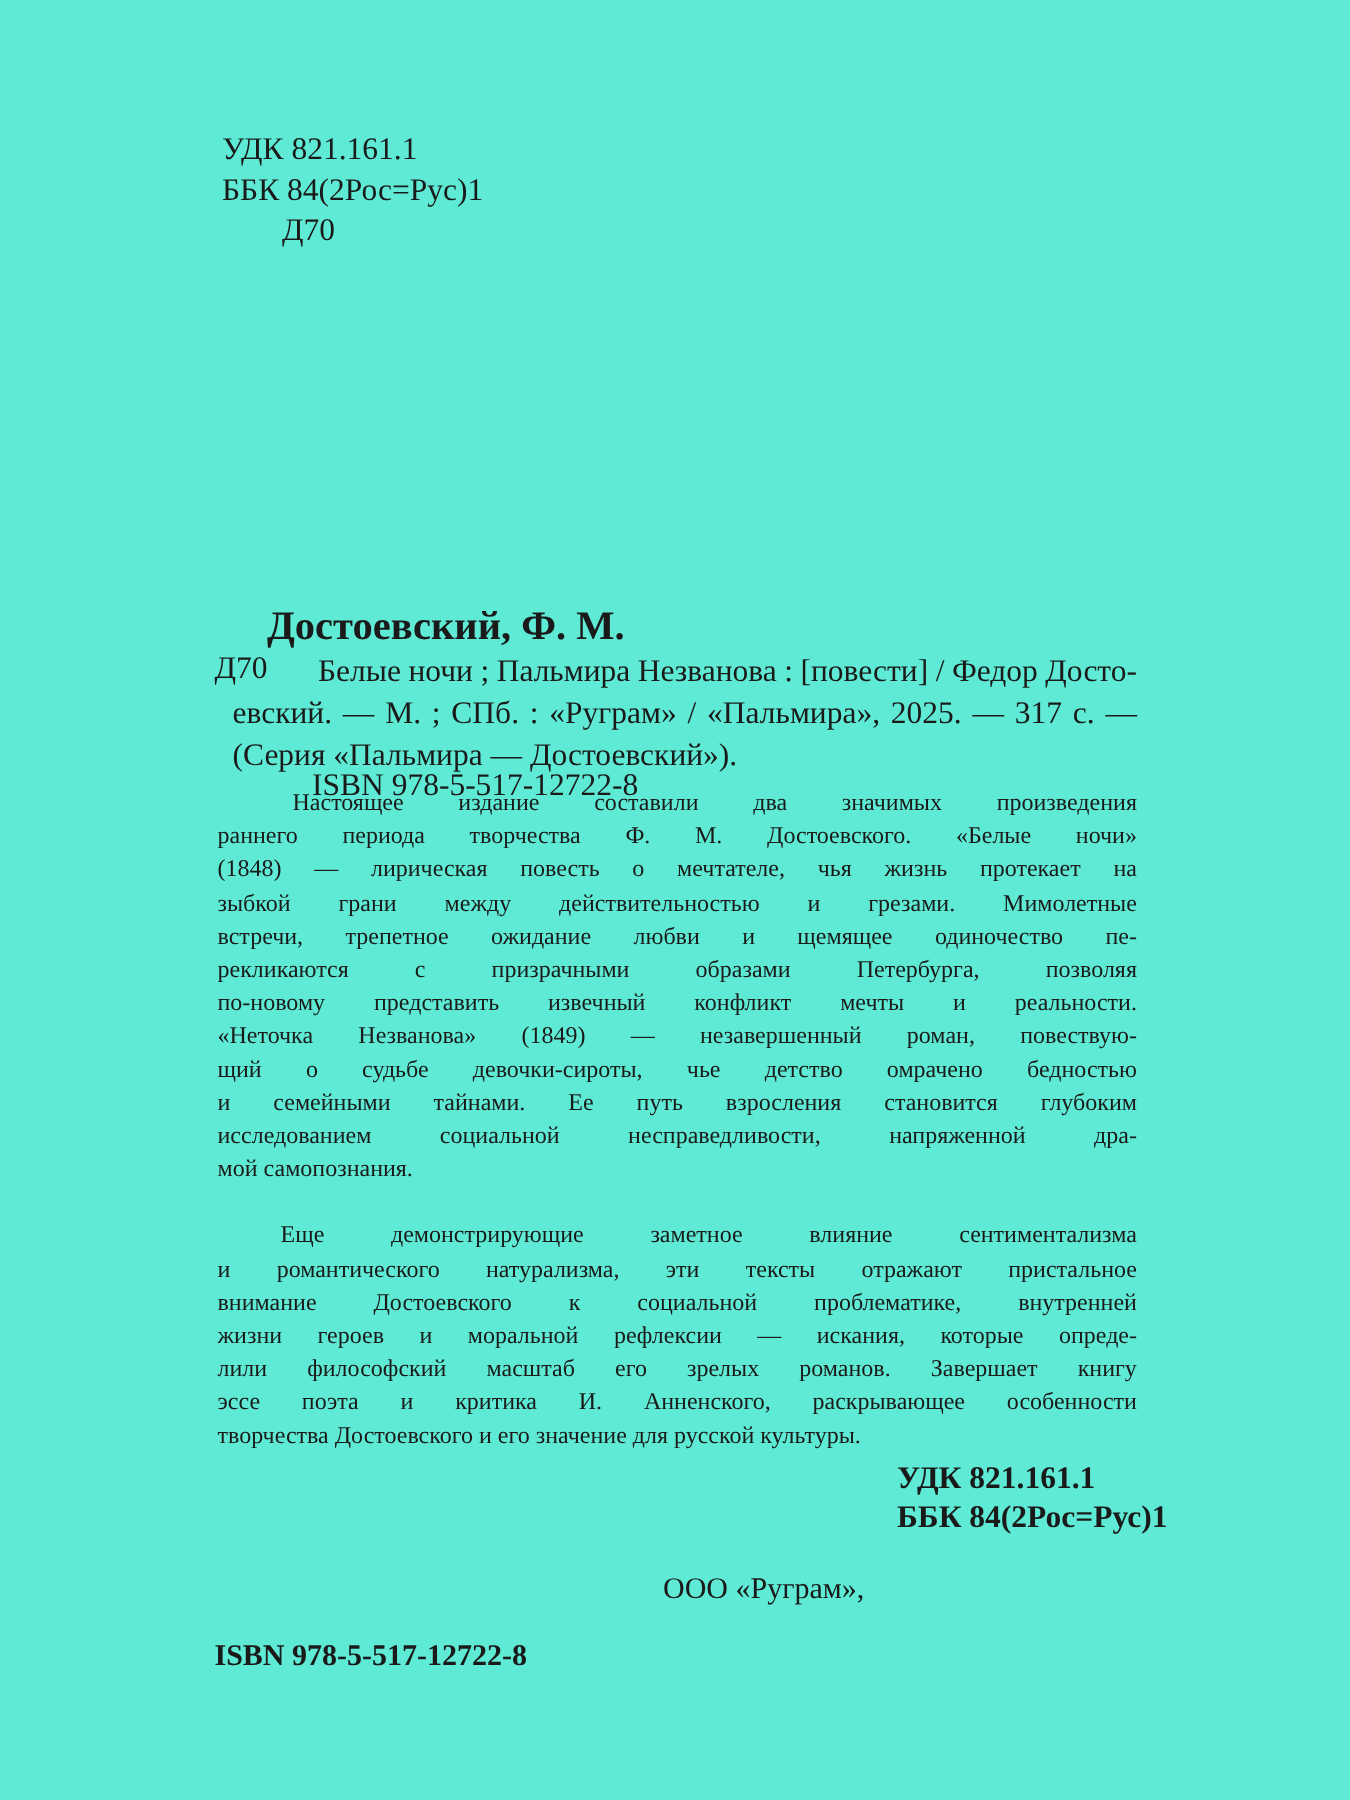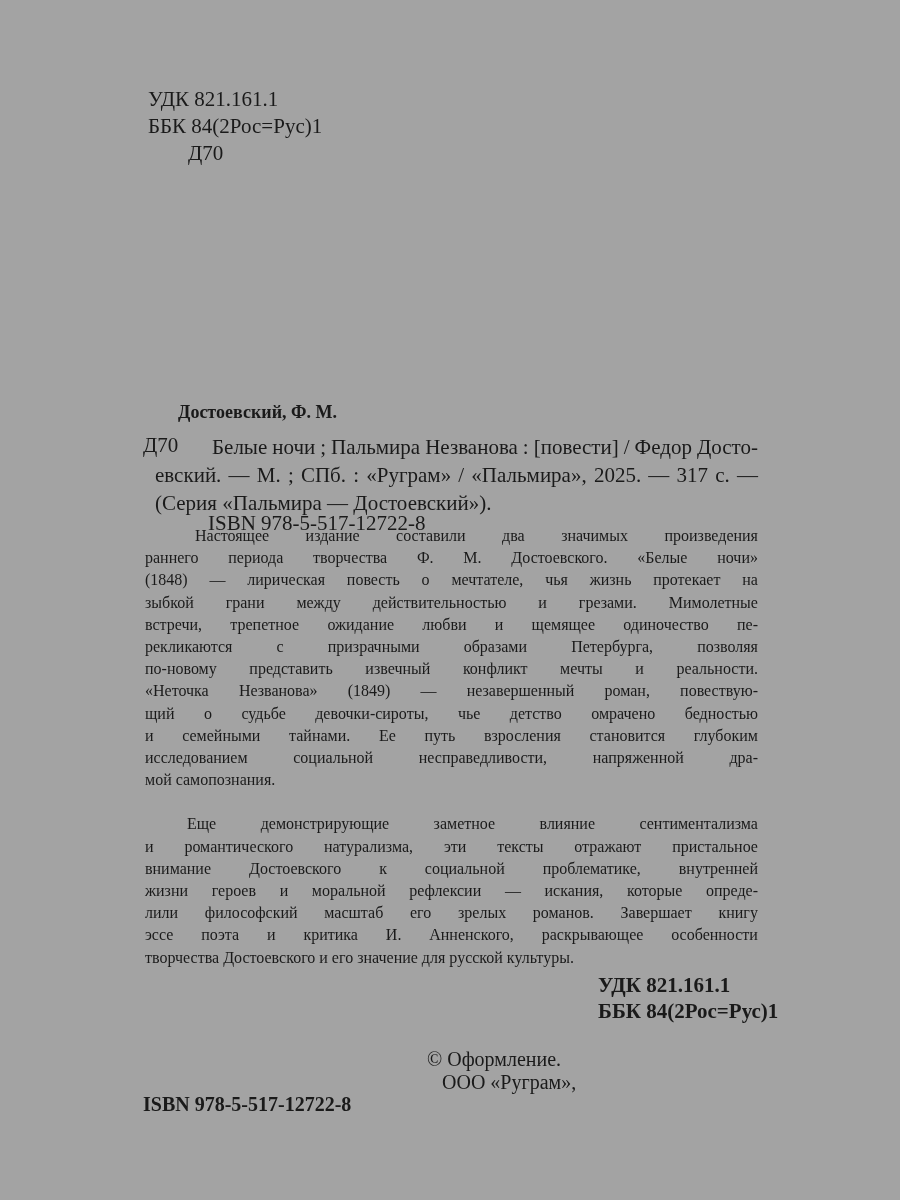--- a/index.html
+++ b/index.html
@@ -1,26 +1,26 @@
 <!DOCTYPE html>
 <html><head>
 <meta charset="utf-8">
 <style>
   html,body{margin:0;padding:0;background:#ffffff;}
   .page{
-    position:relative;width:900px;height:1200px;background:#a3a3a3;
+    position:relative;width:900px;height:1200px;background:#5eead4;
     font-family:"Liberation Serif","DejaVu Serif",serif;color:#1a1a1a;
     overflow:hidden;
   }
   .abs{position:absolute;}
   
   [data-justify]{display:flex;justify-content:space-between;}
   .top-codes{left:148px;top:86px;font-size:21px;line-height:27px;}
   .top-codes .code-indent{padding-left:40px;}
-  .author-heading{left:178px;top:402px;font-size:18px;font-weight:bold;}
+  .author-heading{left:178px;top:402px;font-size:27px;font-weight:bold;}
   .entry-code{left:143px;top:433px;font-size:21px;}
   .entry{left:155px;top:433px;width:603px;font-size:21px;line-height:28px;}
   .entry .first{padding-left:57px;}
   .isbn-mid{left:208px;top:511px;font-size:21px;}
   .annot{left:145px;top:525px;width:613px;font-size:16px;line-height:22.2px;}
   .annot .p2{margin-top:22px;}
   .annot .ind-p1{padding-left:50px;}
   .annot .ind-p2{padding-left:42px;}
   .bottom-codes{left:598px;top:972px;font-size:21px;line-height:26px;font-weight:bold;}
   .copyright{left:427px;top:1048px;font-size:20px;line-height:23px;}
@@ -241,19 +241,18 @@
       <div>творчества Достоевского и его значение для русской культуры.</div>
     </div>
   </div>
 
   <div class="abs bottom-codes">
     <div>УДК 821.161.1</div>
     <div>ББК 84(2Рос=Рус)1</div>
   </div>
 
   <div class="abs copyright">
-    <div>© Оформление.</div>
     <div class="cont">ООО «Руграм»,</div>
   </div>
 
   <div class="abs isbn-bottom">ISBN 978-5-517-12722-8</div>
 
 </div>
 
 </body></html>

